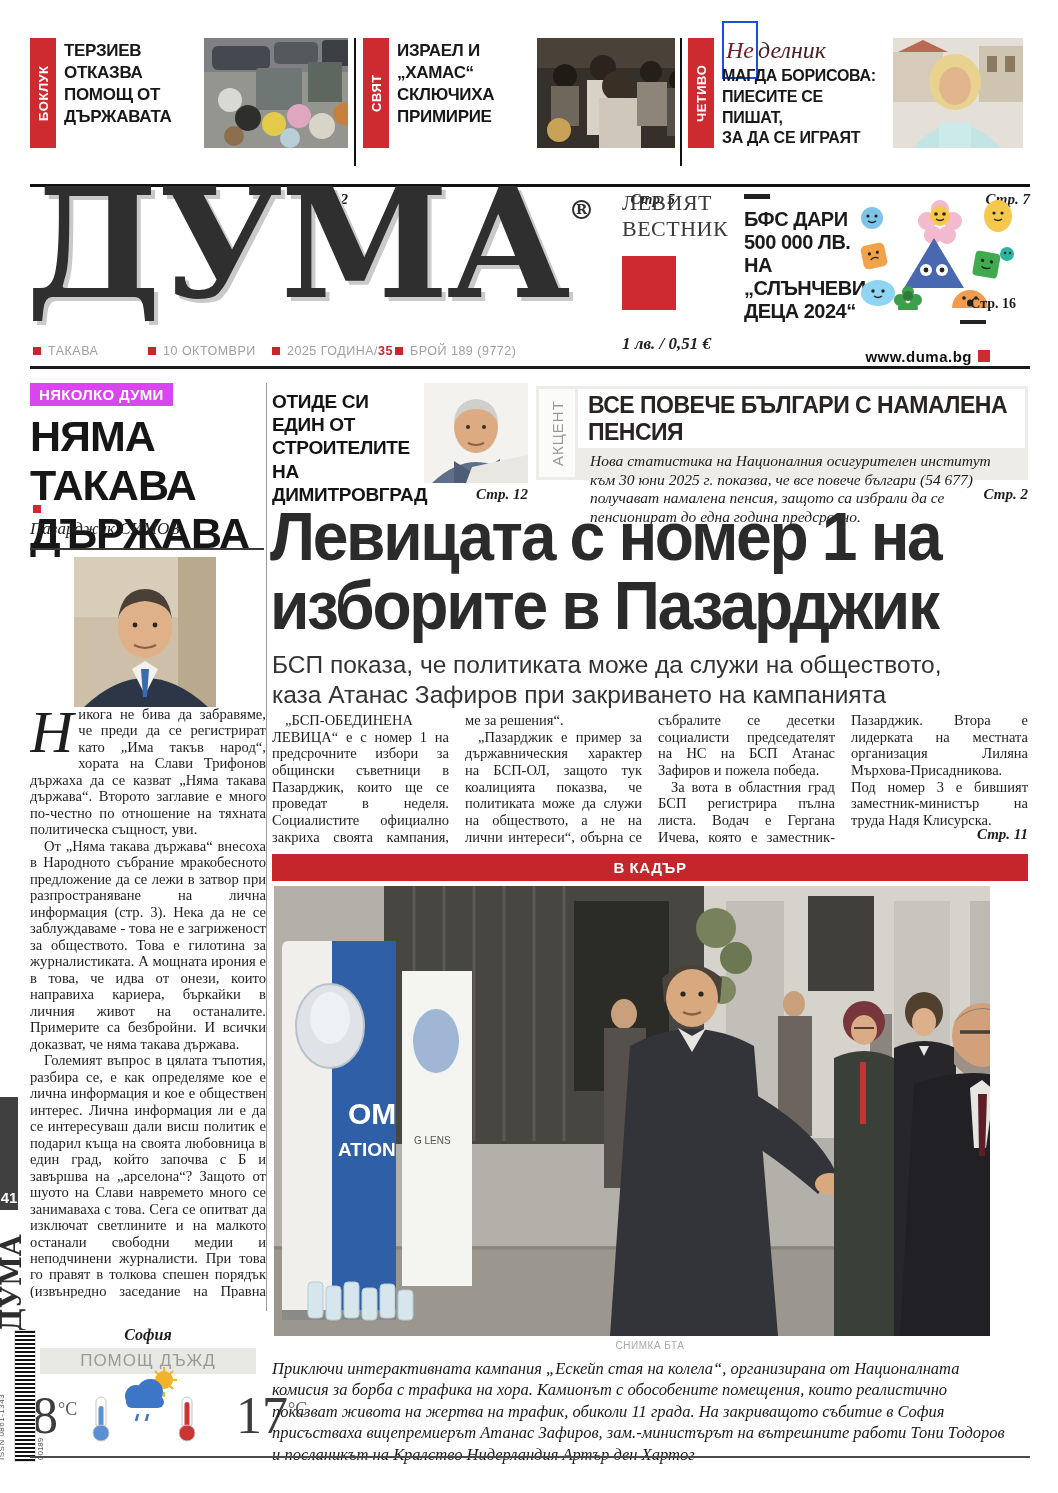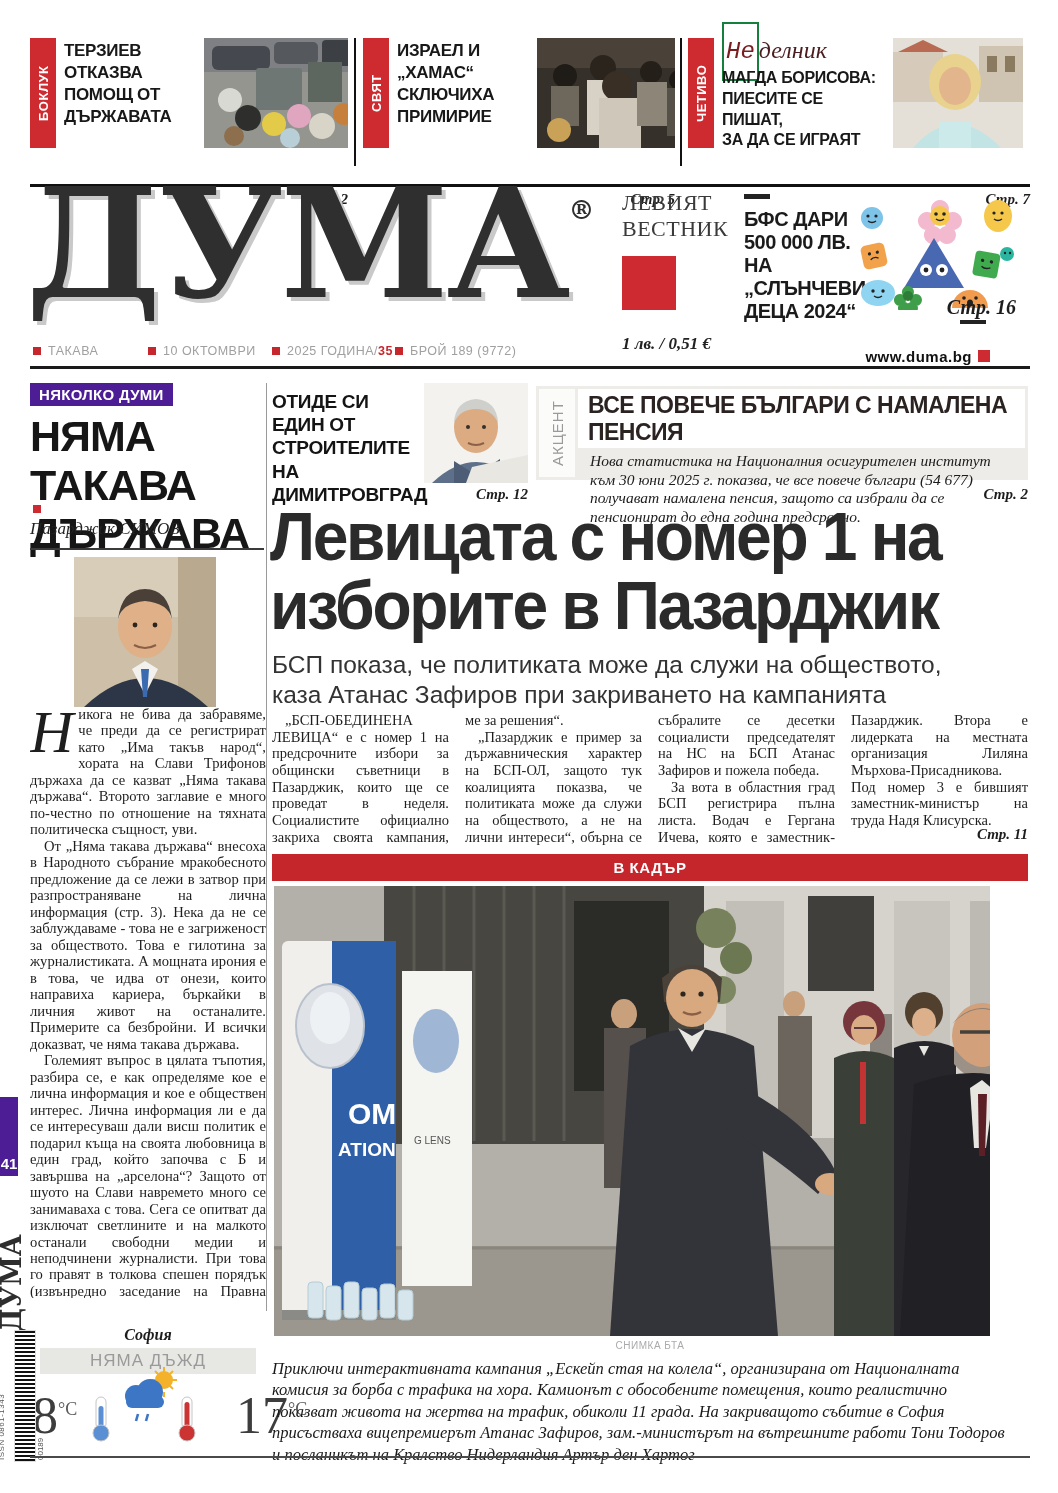--- a/index.html
+++ b/index.html
@@ -18,51 +18,51 @@
        letter-spacing:.5px;display:flex;align-items:center;justify-content:center;
        writing-mode:vertical-rl;transform:rotate(180deg);}
   .t-head{width:134px;padding:2px 6px 0 8px;font-size:17px;line-height:1.3;font-weight:bold;
           letter-spacing:-.3px;color:#181818;}
   .t-photo{flex:1;height:110px;overflow:hidden;}
   .t-rule{position:absolute;top:146px;left:0;width:1000px;height:3px;background:#111;}
   .t-page{position:absolute;top:153px;font-family:"Liberation Serif",serif;font-style:italic;
           font-weight:bold;font-size:15px;text-align:right;}
   .nedelnik{font-family:"Liberation Serif",serif;font-style:italic;font-size:24px;color:#4b1d1f;
             margin:0 0 2px 8px;line-height:1;}
-  .nedelnik .nx{border:2px solid #15803d; padding:14px 2px;color:#7a1d20;font-family:Liberation Mono, monospace;}
+  .nedelnik .nx{border:2px solid #1d4ed8; padding:14px 2px;color:#7a1d20;}
   .t3 .t-head{width:150px;}
 
   
   .logo{left:26px;top:168px;font-family:"DejaVu Serif","Liberation Serif",serif;font-weight:bold;
         font-size:152px;line-height:1;color:#2f2f2f;letter-spacing:-2px;
         text-shadow:4px 4px 0 #c9c9c9;}
   .logo .reg{font-size:26px;vertical-align:78px;text-shadow:none;letter-spacing:0;color:#2f2f2f;}
   .tagline{left:622px;top:190px;font-family:"Liberation Serif",serif;font-size:22px;
            line-height:1.2;color:#3a3a3a;letter-spacing:.5px;}
   .red-square{left:622px;top:256px;width:54px;height:54px;background:#cd2b31;}
   .price{left:622px;top:334px;font-family:"Liberation Serif",serif;font-style:italic;
          font-weight:bold;font-size:17px;color:#222;}
   .promo-dash{left:744px;top:194px;width:26px;height:5px;background:#222;}
   .promo-title{left:744px;top:208px;width:125px;font-size:20px;font-weight:bold;line-height:1.15;
                letter-spacing:-.5px;color:#1b1b1b;}
   .promo-illu{left:852px;top:190px;width:165px;height:120px;}
   .promo-page{left:900px;top:296px;width:116px;text-align:right;font-family:"Liberation Serif",serif;
-              font-style:italic;font-weight:bold;font-size:20px;}
+              font-weight:bold;font-size:14px;}
   .promo-dash2{left:960px;top:320px;width:26px;height:4px;background:#222;}
   .dl-item{position:absolute;top:344px;font-size:12.5px;color:#a0a0a0;letter-spacing:.5px;}
   .dl-item .sq{display:inline-block;width:8px;height:8px;background:#c7262c;margin-right:7px;}
   .dl-item .hl{color:#c7262c;font-weight:bold;}
   .website{left:790px;top:348px;width:200px;text-align:right;font-weight:bold;font-size:15px;
            letter-spacing:.5px;color:#111;}
   .website .sq{display:inline-block;width:12px;height:12px;background:#cd2b31;margin-left:6px;}
   .head-rule{left:30px;top:366px;width:1000px;height:3px;background:#1a1a1a;}
   .vdiv{left:266px;top:383px;width:1px;height:928px;background:#9a9a9a;}
 
   
-  .op-label{left:30px;top:383px;background:#4c1d95;color:#fff;font-weight:bold;font-size:15px;
+  .op-label{left:30px;top:383px;background:#d946ef;color:#fff;font-weight:bold;font-size:15px;
             padding:3px 9px;letter-spacing:.3px;}
   .op-head{left:30px;top:412px;width:240px;font-size:43px;font-weight:bold;line-height:1.13;
            letter-spacing:-1px;color:#161616;}
   .op-square{left:33px;top:505px;width:8px;height:8px;background:#cd2b31;}
   .op-author{left:30px;top:519px;font-family:"Liberation Serif",serif;font-style:italic;
              font-size:17px;color:#222;}
   .op-rule{left:30px;top:548px;width:234px;height:2px;background:#3a3a3a;}
   .op-photo{left:74px;top:557px;width:142px;height:150px;}
   .op-body{left:30px;top:706px;width:236px;height:592px;overflow:hidden;
            font-family:"Liberation Serif",serif;font-size:14.6px;line-height:1.13;
@@ -76,21 +76,21 @@
   .wbar{left:40px;top:1348px;width:216px;height:26px;background:#e7e7e3;color:#9a9a9a;
         font-size:17px;letter-spacing:1px;display:flex;align-items:center;justify-content:center;}
   .temp{position:absolute;font-family:"Liberation Serif",serif;font-size:52px;color:#3d3d3d;
         line-height:1;}
   .temp sup{font-size:18px;color:#5a5a5a;}
   .temp-low{left:32px;top:1390px;} .temp-high{left:200px;top:1390px;margin-left:36px;}
   .thermo{position:absolute;} .thermo-b{left:92px;top:1396px;} .thermo-r{left:178px;top:1396px;}
   .cloudic{position:absolute;left:118px;top:1366px;}
 
   
-  .spine-tab{left:0;top:1097px;width:18px;height:79px;background:#4c1d95;color:#fff;
+  .spine-tab{left:0;top:1097px;width:18px;height:113px;background:#404040;color:#fff;
              font-weight:bold;font-size:15px;display:flex;align-items:flex-end;justify-content:center;
              padding-bottom:4px;box-sizing:border-box;}
   .spine-logo{left:-4px;top:1222px;width:30px;height:110px;font-family:"DejaVu Serif",serif;
               font-weight:bold;font-size:27px;color:#2e2e2e;writing-mode:vertical-rl;
               transform:rotate(180deg);display:flex;align-items:center;}
   .barcode{left:14px;top:1330px;width:20px;height:130px;
            background:repeating-linear-gradient(to bottom,#111 0 2px,#fff 2px 4px);
            border:1px solid #ddd;}
   .issn{left:-3px;top:1330px;width:14px;height:130px;font-size:8px;color:#555;
         writing-mode:vertical-rl;transform:rotate(180deg);letter-spacing:.5px;}
@@ -328,21 +328,21 @@
       <path d="M60,88 q11,6 22,0" stroke="#8a5f46" stroke-width="2" fill="none"></path>
     </svg>
   </div>
   <div class="abs op-body">
     <p><span class="dropcap">Н</span><span>икога не бива да забравяме, че преди да се регистрират като „Има такъв народ“, хората на Слави Трифонов държаха да се казват „Няма такава държава“. Второто заглавие е много по-честно по отношение на тяхната политическа същност, уви.</span></p>
     <p class="ind">От „Няма такава държава“ внесоха в Народното събрание мракобесното предложение да се лежи в затвор при разпространяване на лична информация (стр. 3). Нека да не се заблуждаваме - това не е загриженост за обществото. Това е гилотина за журналистиката. А мощната ирония е в това, че идва от онези, които направиха кариера, бъркайки в личния живот на останалите. Примерите са безбройни. И всички доказват, че няма такава държава.</p>
     <p class="ind">Големият въпрос в цялата тъпотия, разбира се, е как определяме кое е лична информация и кое е обществен интерес. Лична информация ли е да се интересуваш дали висш политик е подарил къща на своята любовница в един град, който започва с Б и завършва на „арселона“? Защото от шуото на Слави навремето много се занимаваха с това. Сега се опитват да изключат светлините и на малкото останали свободни медии и неподчинени журналисти. При това го правят в толкова спешен порядък (извънредно заседание на Правна комисия, и то в почивката на НС), че човек почва да се пита какво ли предстои да излиза за тайния вътрешен живот на „Няма такава държава“...</p>
 
   </div>
   <div class="abs sofia">София</div>
-  <div class="abs wbar">НЯМА ДЪЖД</div>
+  <div class="abs wbar">ПОМОЩ ДЪЖД</div>
   <div class="abs temp temp-low"><span>8</span><sup>°С</sup></div>
   <div class="abs temp temp-high"><span>17</span><sup>°С</sup></div>
   <div class="thermo thermo-b">
     <svg width="18" height="46" viewBox="0 0 18 46">
         <rect x="4" y="1" width="10" height="32" rx="5" fill="#fff" stroke="#c5c5c5"></rect>
         <rect x="6.5" y="10" width="5" height="24" rx="2.5" fill="#5b8fd4"></rect>
         <circle cx="9" cy="37" r="8" fill="#5b8fd4" stroke="#c5c5c5"></circle>
       </svg>
   </div>
   <div class="thermo thermo-r">

